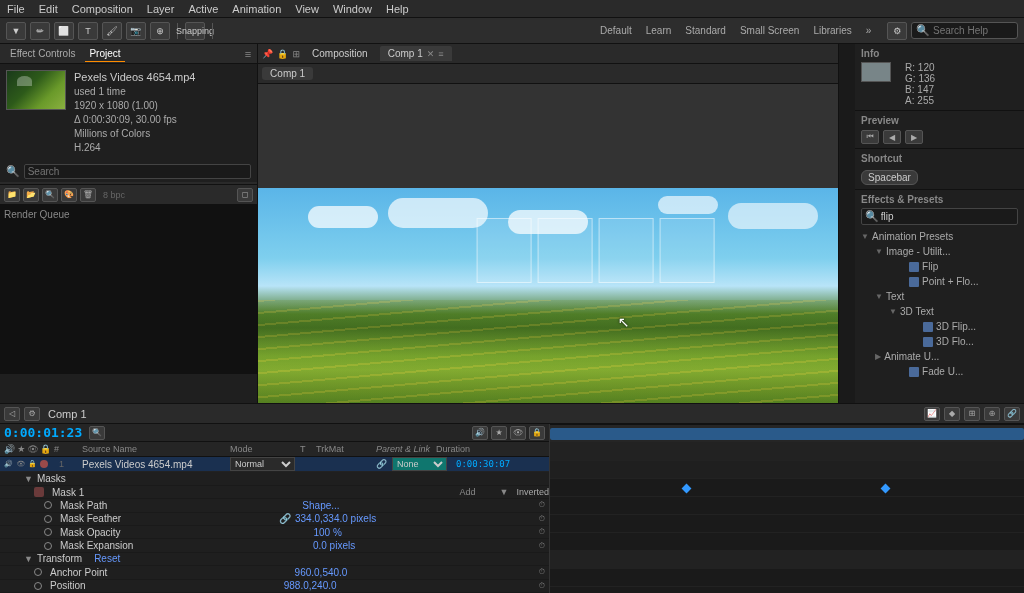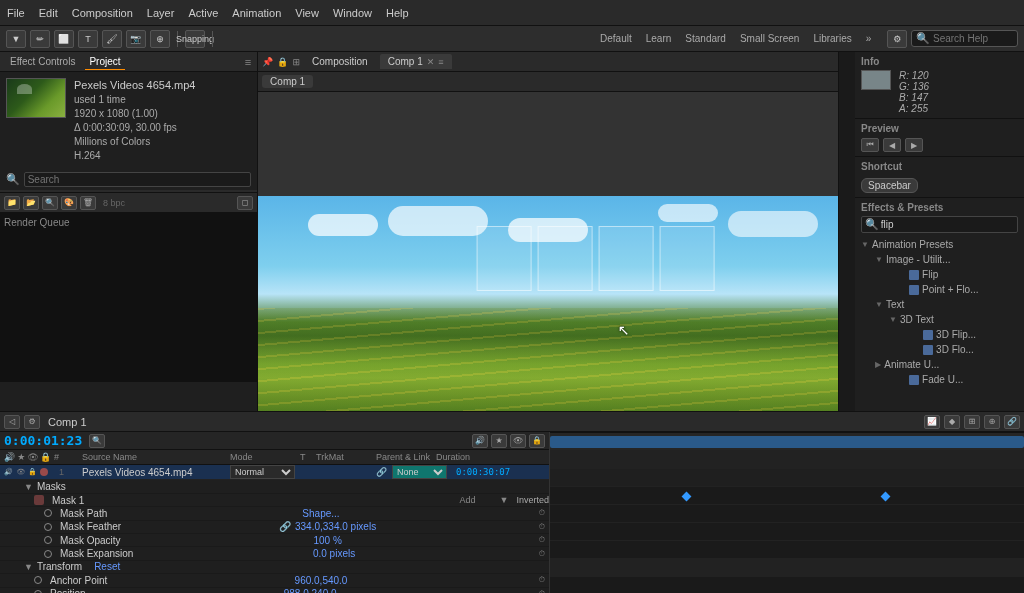--- a/index.html
+++ b/index.html
@@ -8,21 +8,21 @@
       height: 593px;
       overflow: hidden;
       background: #1a1a1a;
       font-family: Arial, sans-serif;
       font-size: 11px;
       color: #cccccc;
     }
 
     
     #menubar {
-      height: 26px;
+      height: 18px;
       background: #2a2a2a;
       display: flex;
       align-items: center;
       padding: 0 4px;
       gap: 8px;
       border-bottom: 1px solid #111;
     }
     #menubar span {
       font-size: 11px;
       color: #ccc;
@@ -569,21 +569,21 @@
       align-items: center;
       font-size: 9px;
       color: #888;
       border-bottom: 1px solid #111;
     }
     .lh-icons { width: 80px; padding-left: 4px; display: flex; gap: 2px; align-items: center; }
     .lh-name { width: 150px; padding-left: 2px; }
     .lh-mode { width: 70px; }
     .lh-t { width: 16px; }
     .lh-trkmat { width: 60px; }
-    .lh-parent { width: 60px; }
+    .lh-parent { width: 60px; font-style: italic; }
     .lh-duration { width: 80px; }
 
     .layer-row {
       display: flex;
       align-items: center;
       height: 18px;
       border-bottom: 1px solid #222;
       font-size: 10px;
     }
     .layer-row.selected { background: #1a3050; }
@@ -910,21 +910,21 @@
       <div class="viewer-ctrl">⊞</div>
       <div class="viewer-ctrl">⬆</div>
       <div class="viewer-ctrl" style="color:#aaa;">+0:0</div>
     </div>
   </div>
 
   <div id="right-panel">
 
     <div class="right-section">
       <div class="right-section-title">Info</div>
-      <div style="display:flex; gap:8px; align-items:flex-start;font-style:italic;">
+      <div style="display:flex; gap:14px; align-items:flex-start;">
         <div class="color-swatch"></div>
         <div>
           <div class="info-row">R: 120</div>
           <div class="info-row">G: 136</div>
           <div class="info-row">B: 147</div>
           <div class="info-row">A: 255</div>
         </div>
       </div>
     </div>
 

